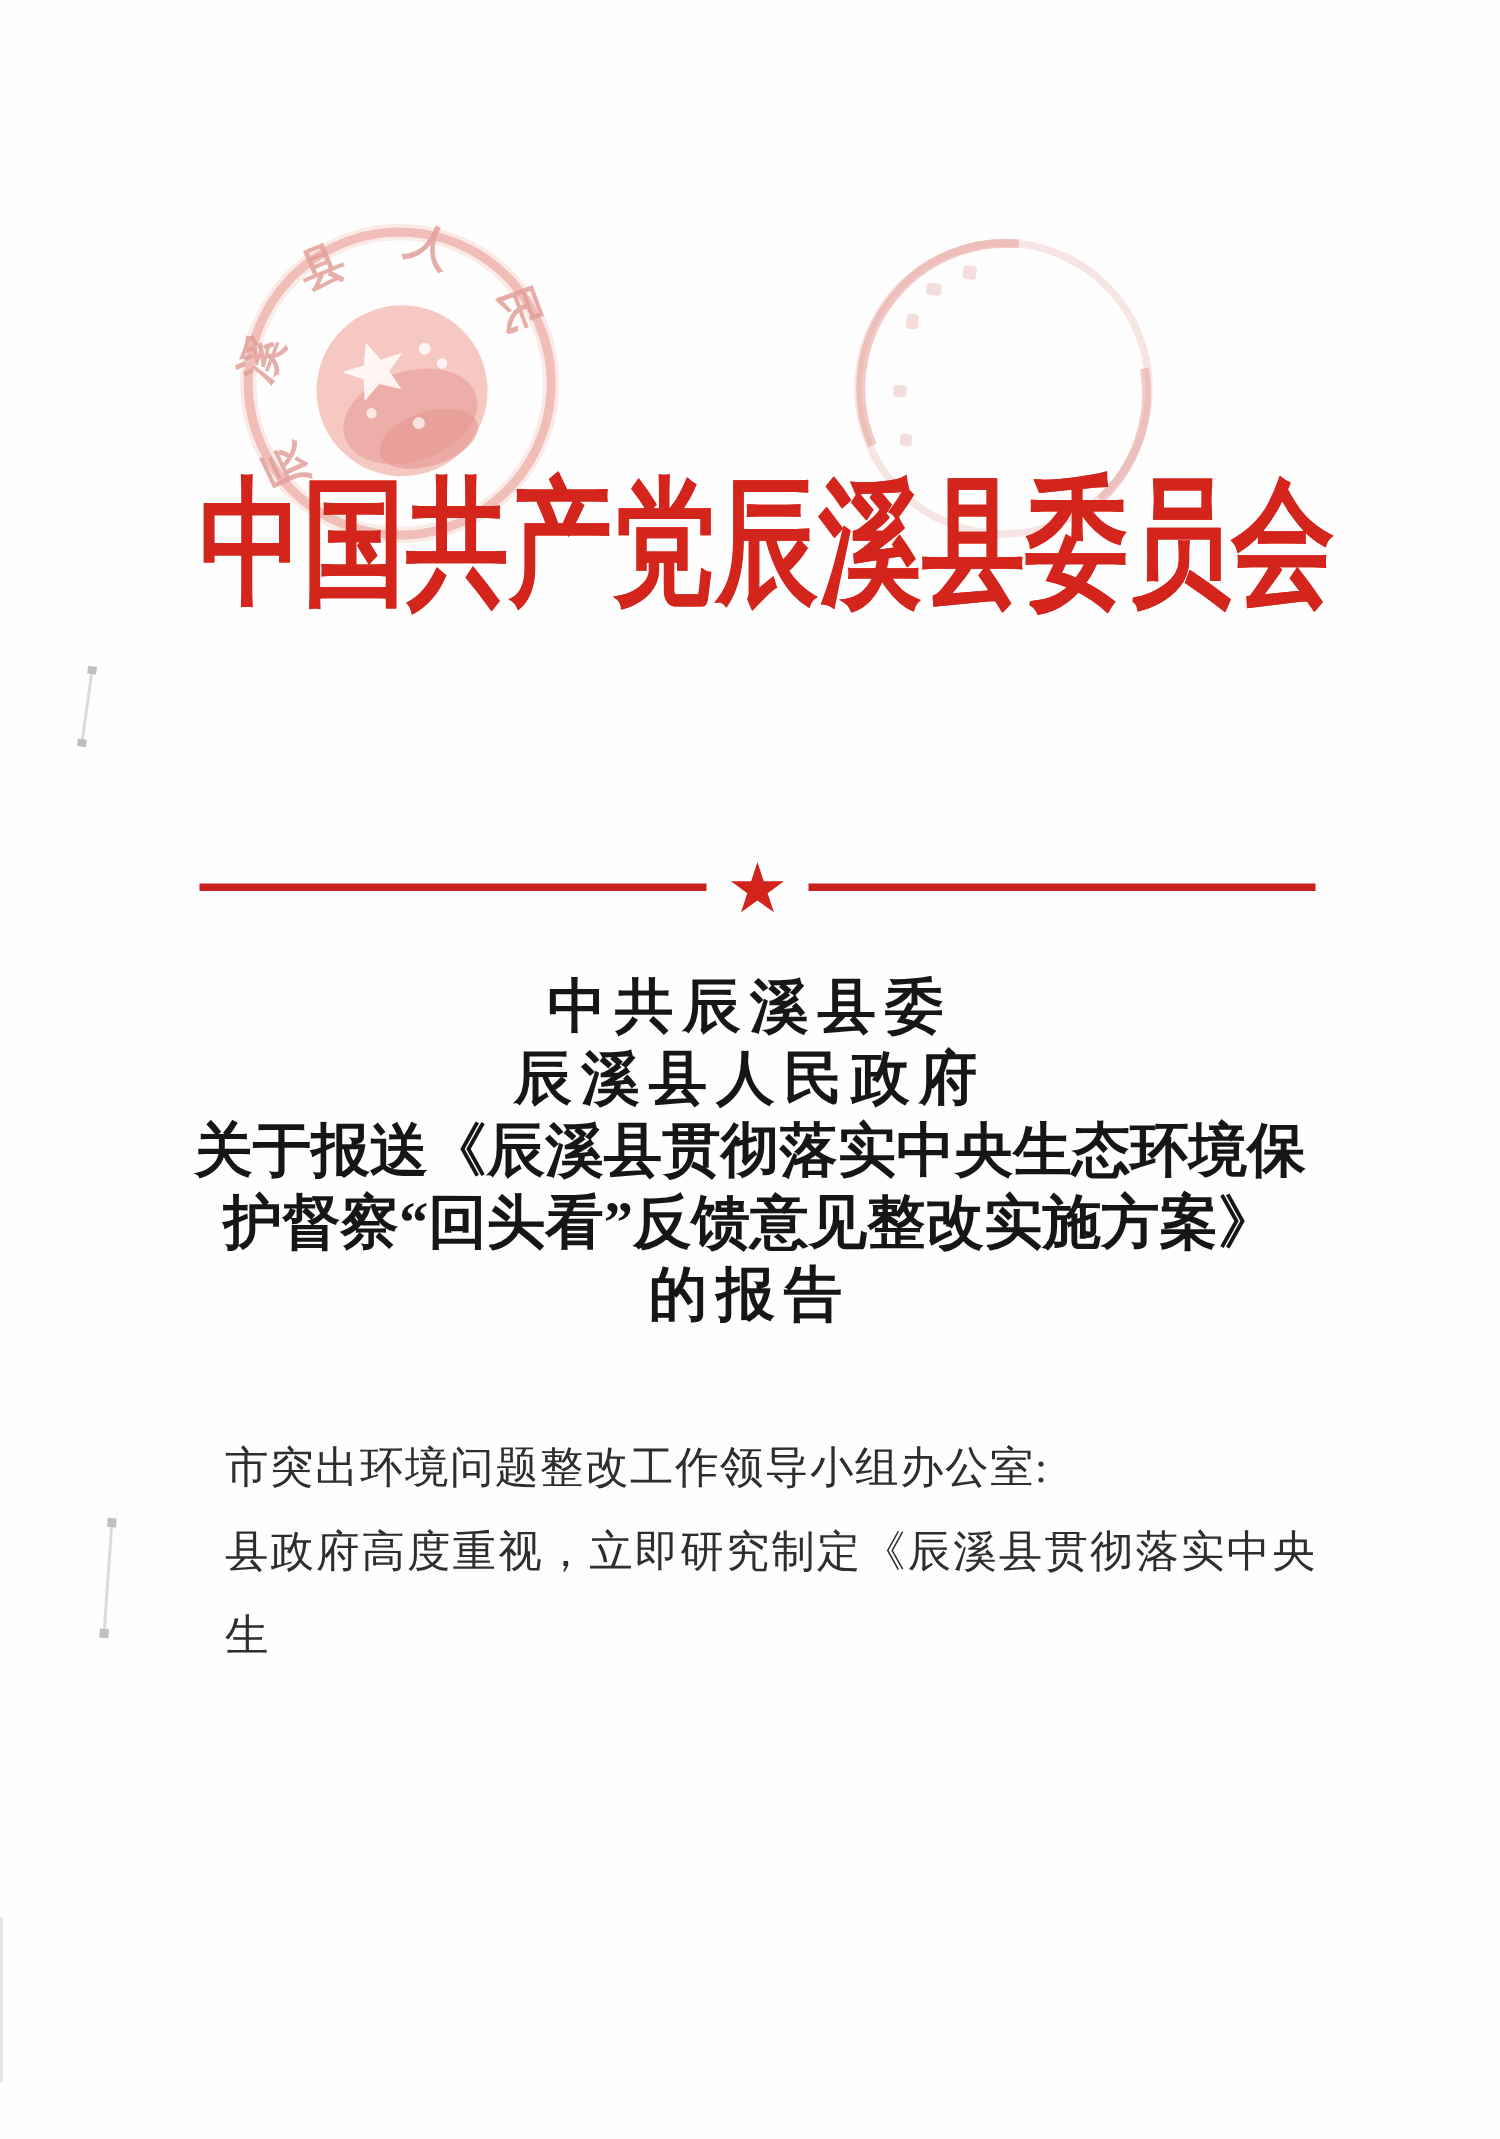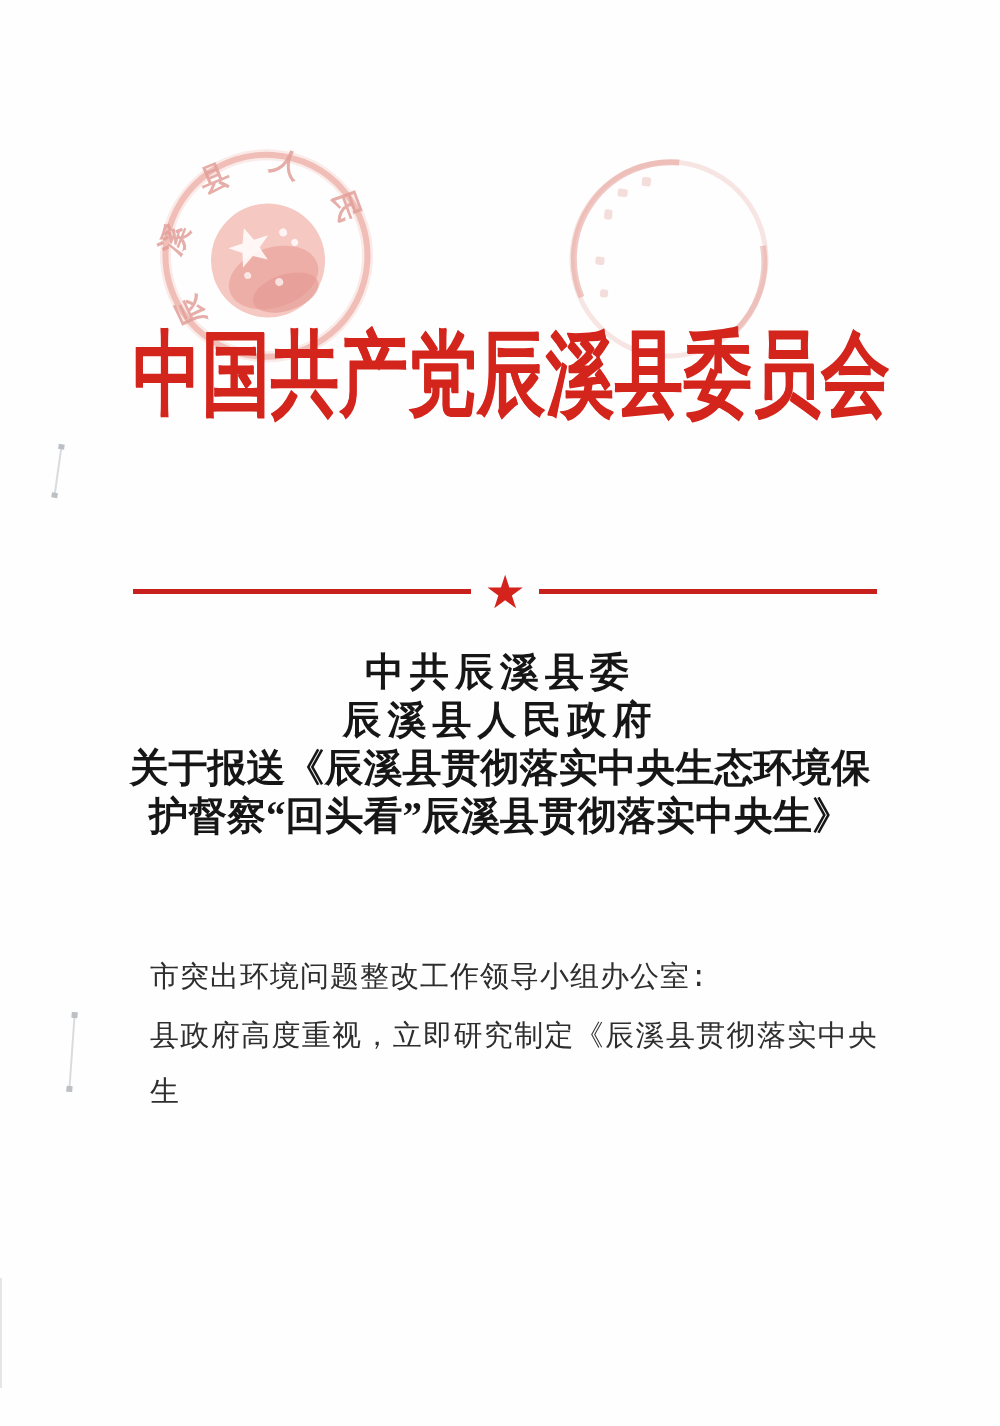--- a/index.html
+++ b/index.html
@@ -7,21 +7,21 @@
   .page{
     position:relative;width:1000px;height:1426px;margin:0 auto;
     background:#fefefe;overflow:hidden;
   }
   
   .stamp{position:absolute;pointer-events:none;}
   .stamp-left{left:150px;top:138px;width:238px;height:238px;transform:rotate(-18deg);}
   .stamp-right{left:556px;top:146px;width:226px;height:226px;transform:rotate(6deg);}
   
   .masthead{
-    position:absolute;top:326px;left:0;width:100%;
+    position:absolute;top:314px;left:0;width:100%;
     text-align:center;
   }
   .masthead-inner{
     display:inline-block;white-space:nowrap;
     font-size:92px;font-weight:bold;color:#d4251d;
     transform:scaleX(0.74);transform-origin:50% 50%;
     letter-spacing:1px;line-height:1.05;
     text-shadow:0.5px 0.5px 0 #d4251d;
   }
   
@@ -40,21 +40,21 @@
     text-align:center;font-weight:bold;color:#161616;
     font-size:39px;line-height:48px;
   }
   .doc-title .spaced{letter-spacing:6px;}
   .doc-title .tight{letter-spacing:0px;}
   
   .body-text{
     position:absolute;top:951px;left:150px;width:728px;
     font-size:29px;line-height:56px;color:#2e2e2e;
   }
-  .salutation{text-align:left;letter-spacing:1px;font-family:Liberation Mono, monospace;}
+  .salutation{text-align:left;letter-spacing:1px;}
   .para-line{
     text-align:justify;text-align-last:justify;
     -moz-text-align-last:justify;
     letter-spacing:1px;
   }
   .para-line.first{text-indent:64px;}
   
   .artifact{position:absolute;background:#c6cacd;opacity:.65;}
   .staple-1{left:57px;top:446px;width:2px;height:50px;transform:rotate(8deg);}
   .staple-1::before,.staple-1::after{
@@ -114,21 +114,22 @@
   <div class="separator">
     <div class="seg"></div>
     <div class="star">★</div>
     <div class="seg"></div>
   </div>
 
   <div class="doc-title">
     <div class="spaced">中共辰溪县委</div>
     <div class="spaced">辰溪县人民政府</div>
     <div class="tight">关于报送《辰溪县贯彻落实中央生态环境保</div>
-    <div class="tight">护督察“回头看”辰溪县贯彻落实中央生》</div>
+    <div class="tight">护督察“回头看”反馈意见整改实施方案》</div>
+    <div class="spaced">的报告</div>
   </div>
 
   <div class="body-text">
     <div class="salutation">市突出环境问题整改工作领导小组办公室:</div>
     <div class="para-line">县政府高度重视，立即研究制定《辰溪县贯彻落实中央生</div>
 
   </div>
 
   <div class="artifact staple-1"></div>
   <div class="artifact staple-2"></div>

